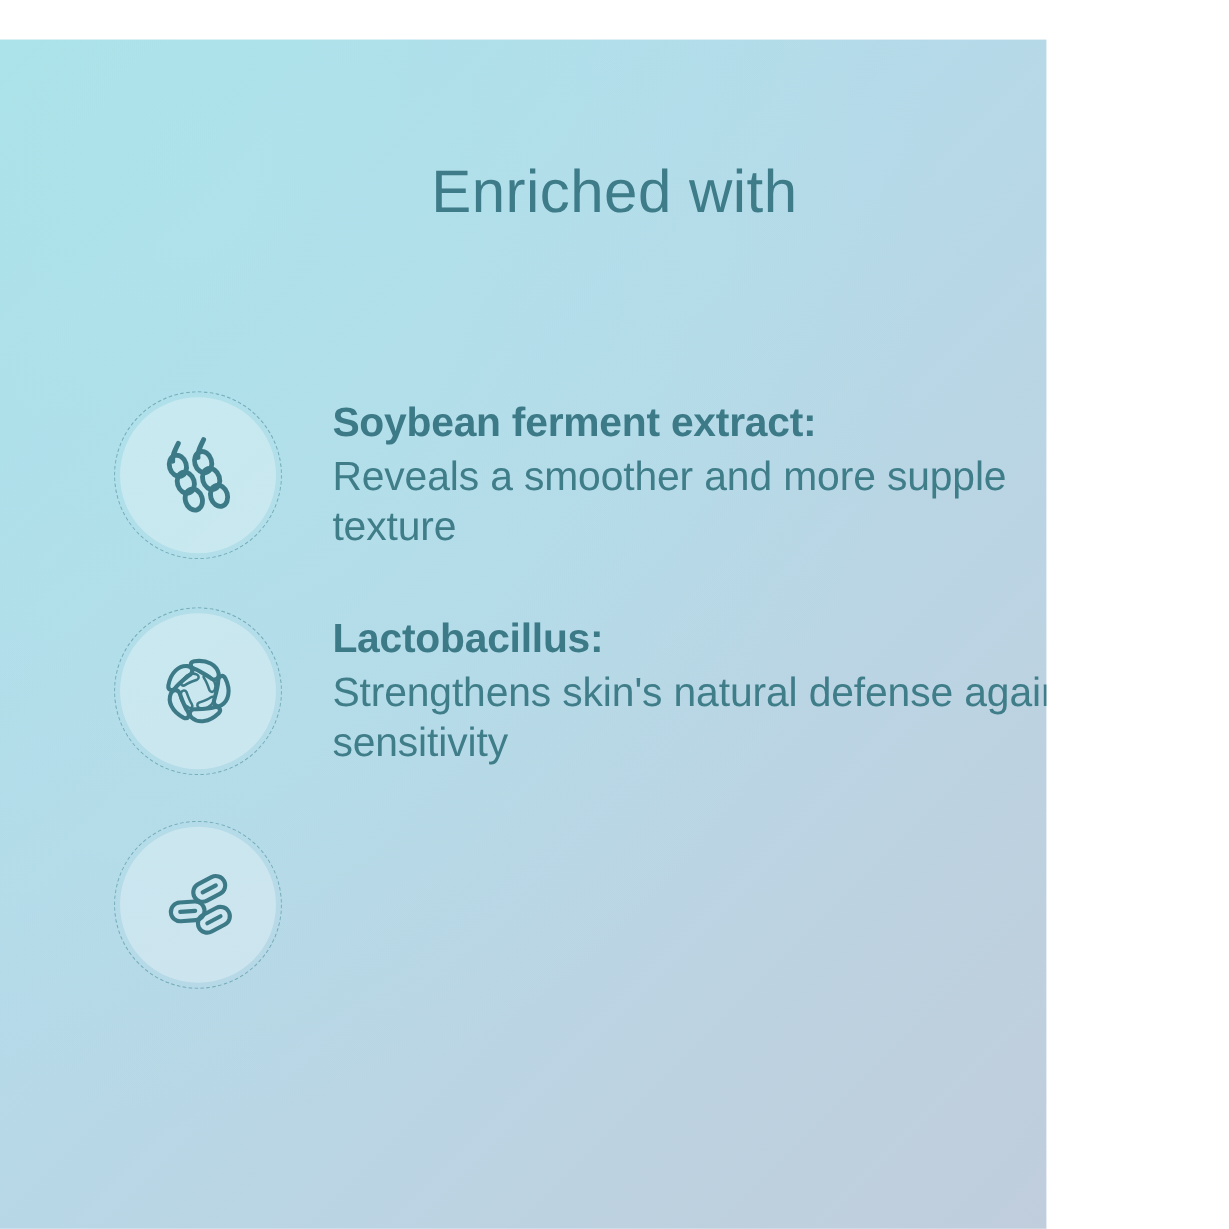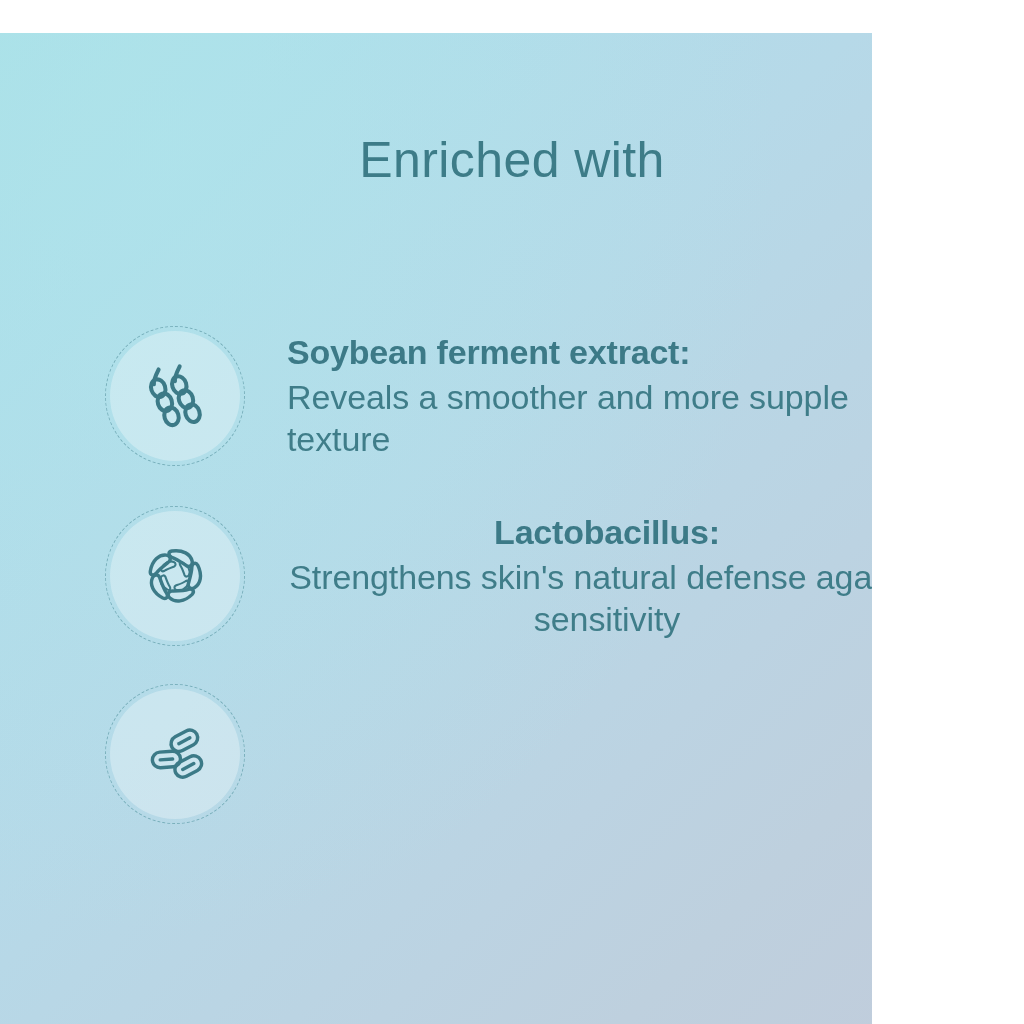--- a/index.html
+++ b/index.html
@@ -60,21 +60,20 @@
     width: 1024px;
     z-index: 2;
   }
 
   .row {
     position: relative;
     display: flex;
     align-items: flex-start;
     margin-bottom: 22px;
     min-height: 150px;
-    padding-left: 10px;
   }
 
   .badge {
     position: relative;
     flex: 0 0 auto;
     width: 150px;
     height: 150px;
     margin-left: 90px;
     display: flex;
     align-items: center;
@@ -131,21 +130,21 @@
     font-size: 34px;
     font-weight: 400;
     color: #3f7d89;
     line-height: 1.22;
     margin: 0;
     letter-spacing: -0.1px;
   }
 
   
   .row-1 { margin-top: 0px;  margin-bottom: 30px; }
-  .row-2 { margin-bottom: 28px; text-align: center; }
+  .row-2 { margin-bottom: 28px; }
   .row-3 { margin-bottom: 0px; }
 </style>
 </head>
 <body>
 
 <div id="page">
 
   <div class="title">Enriched with</div>
 
   <div class="list">

